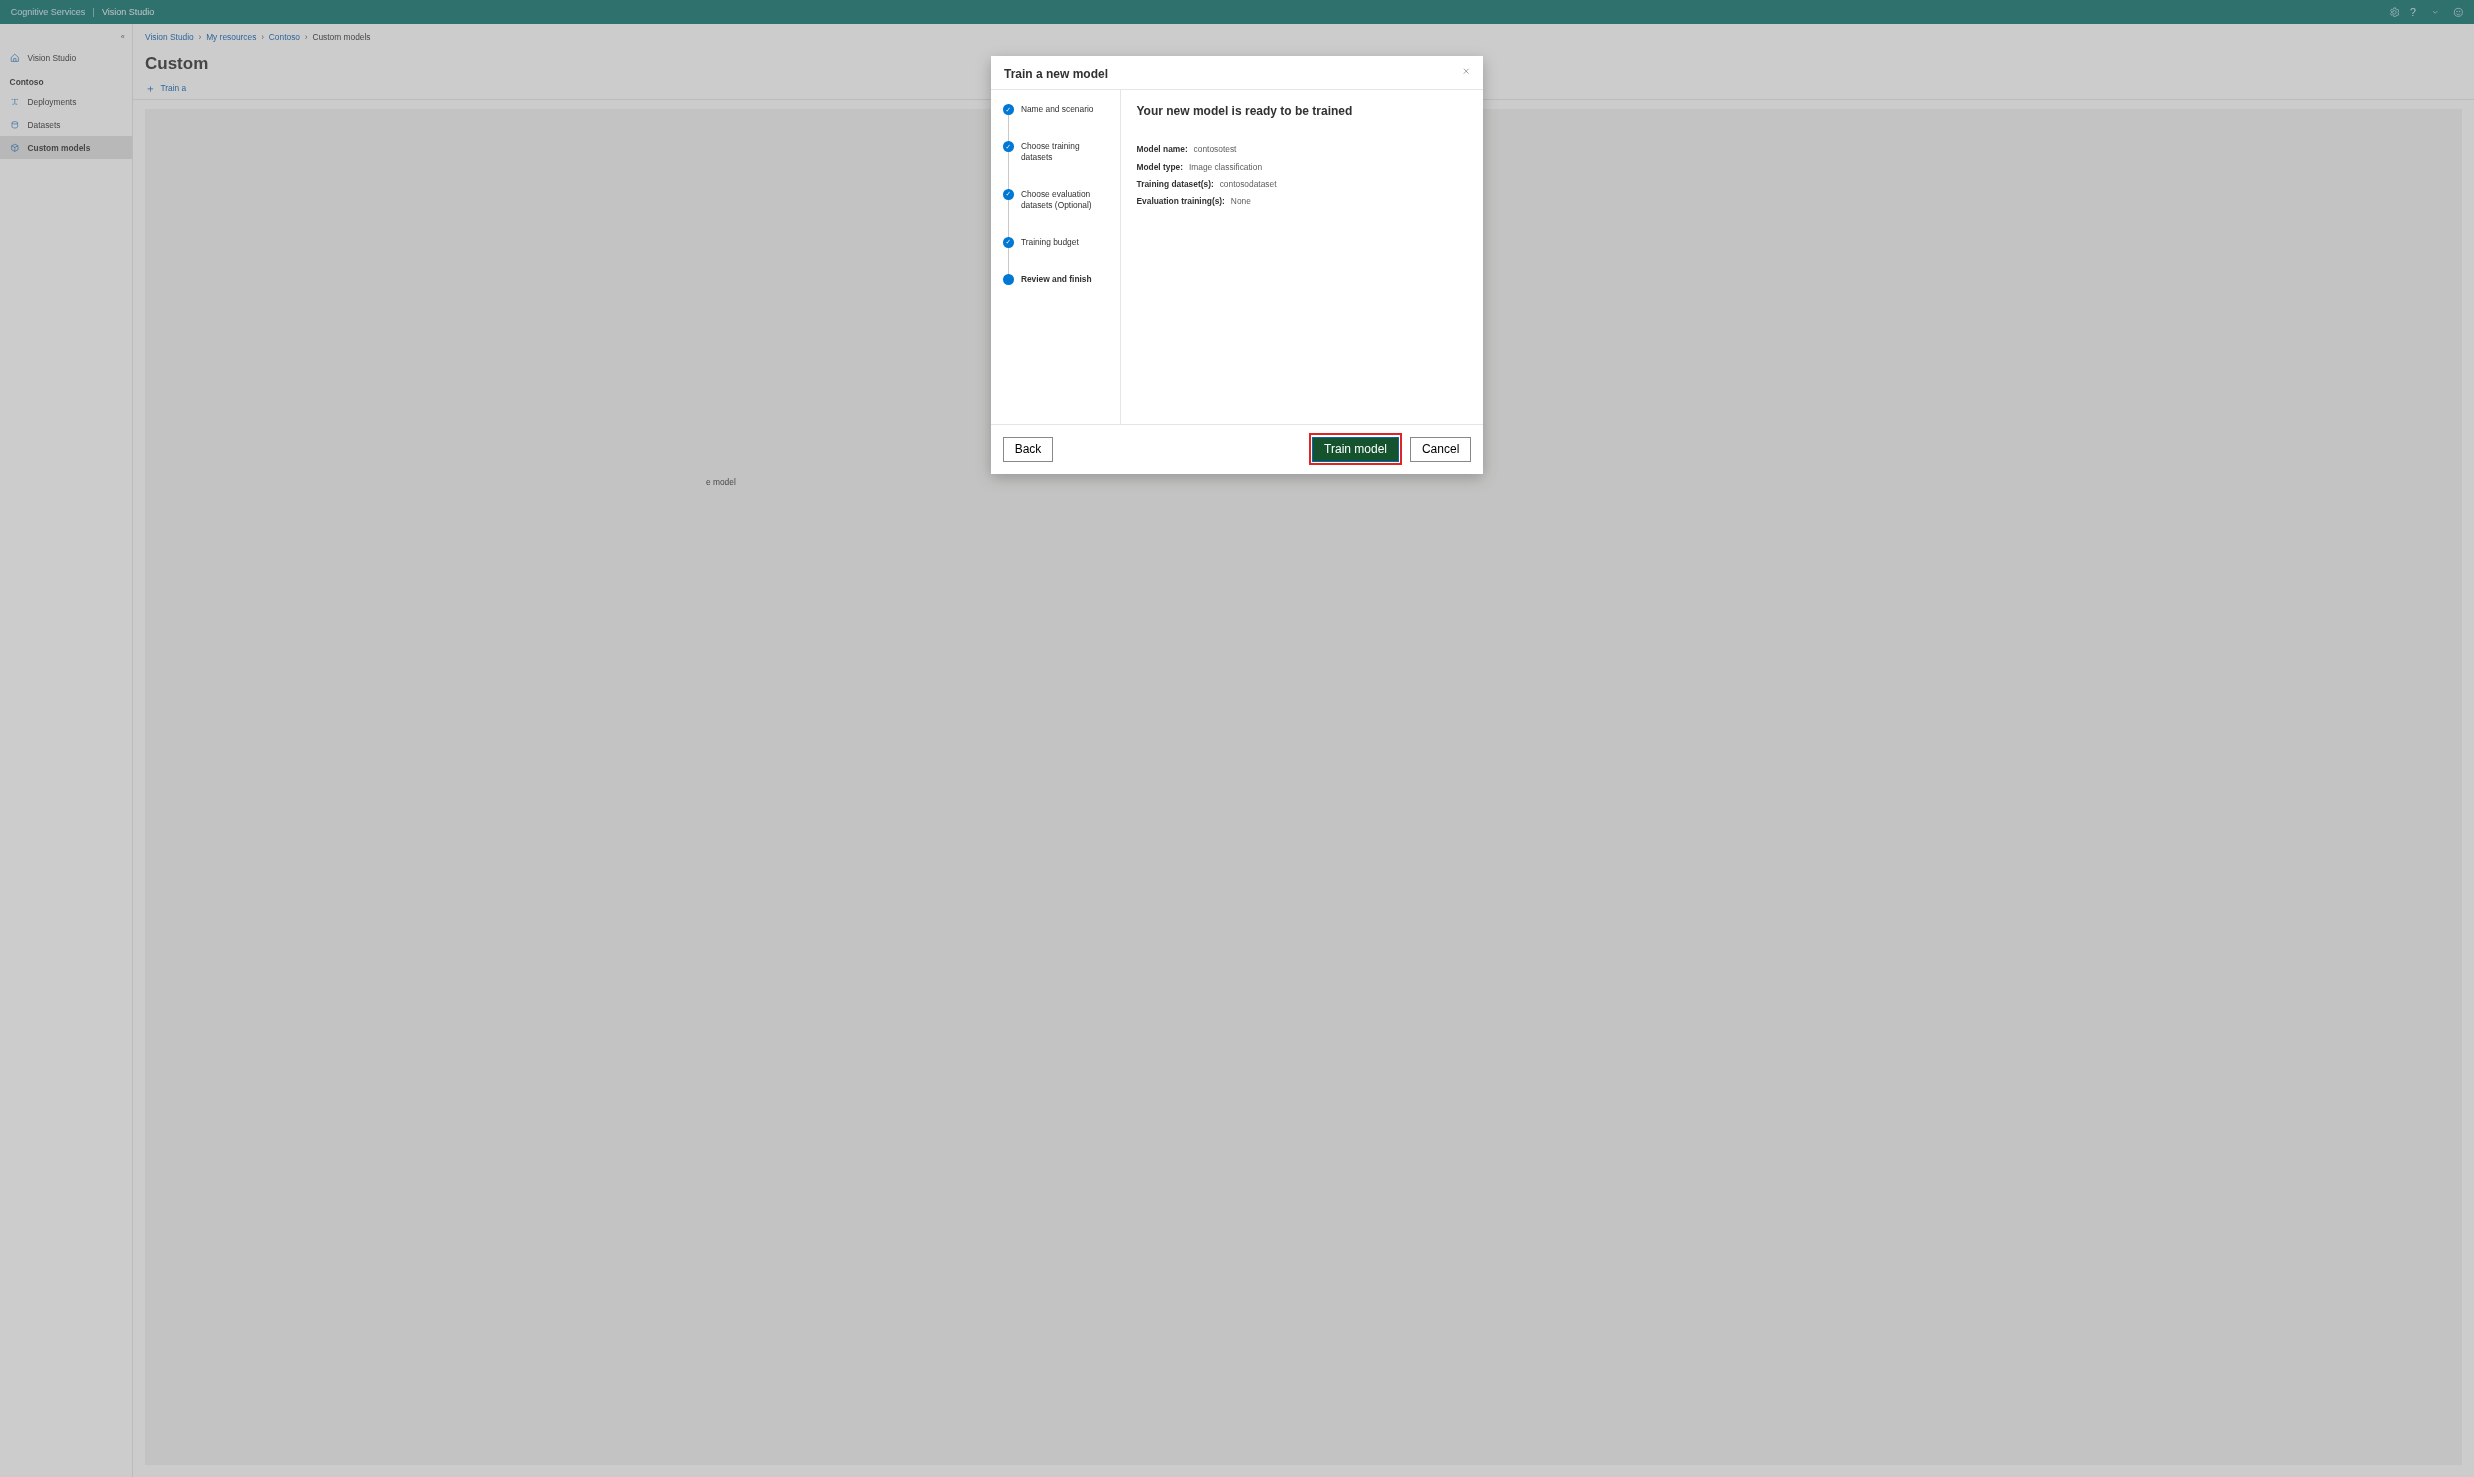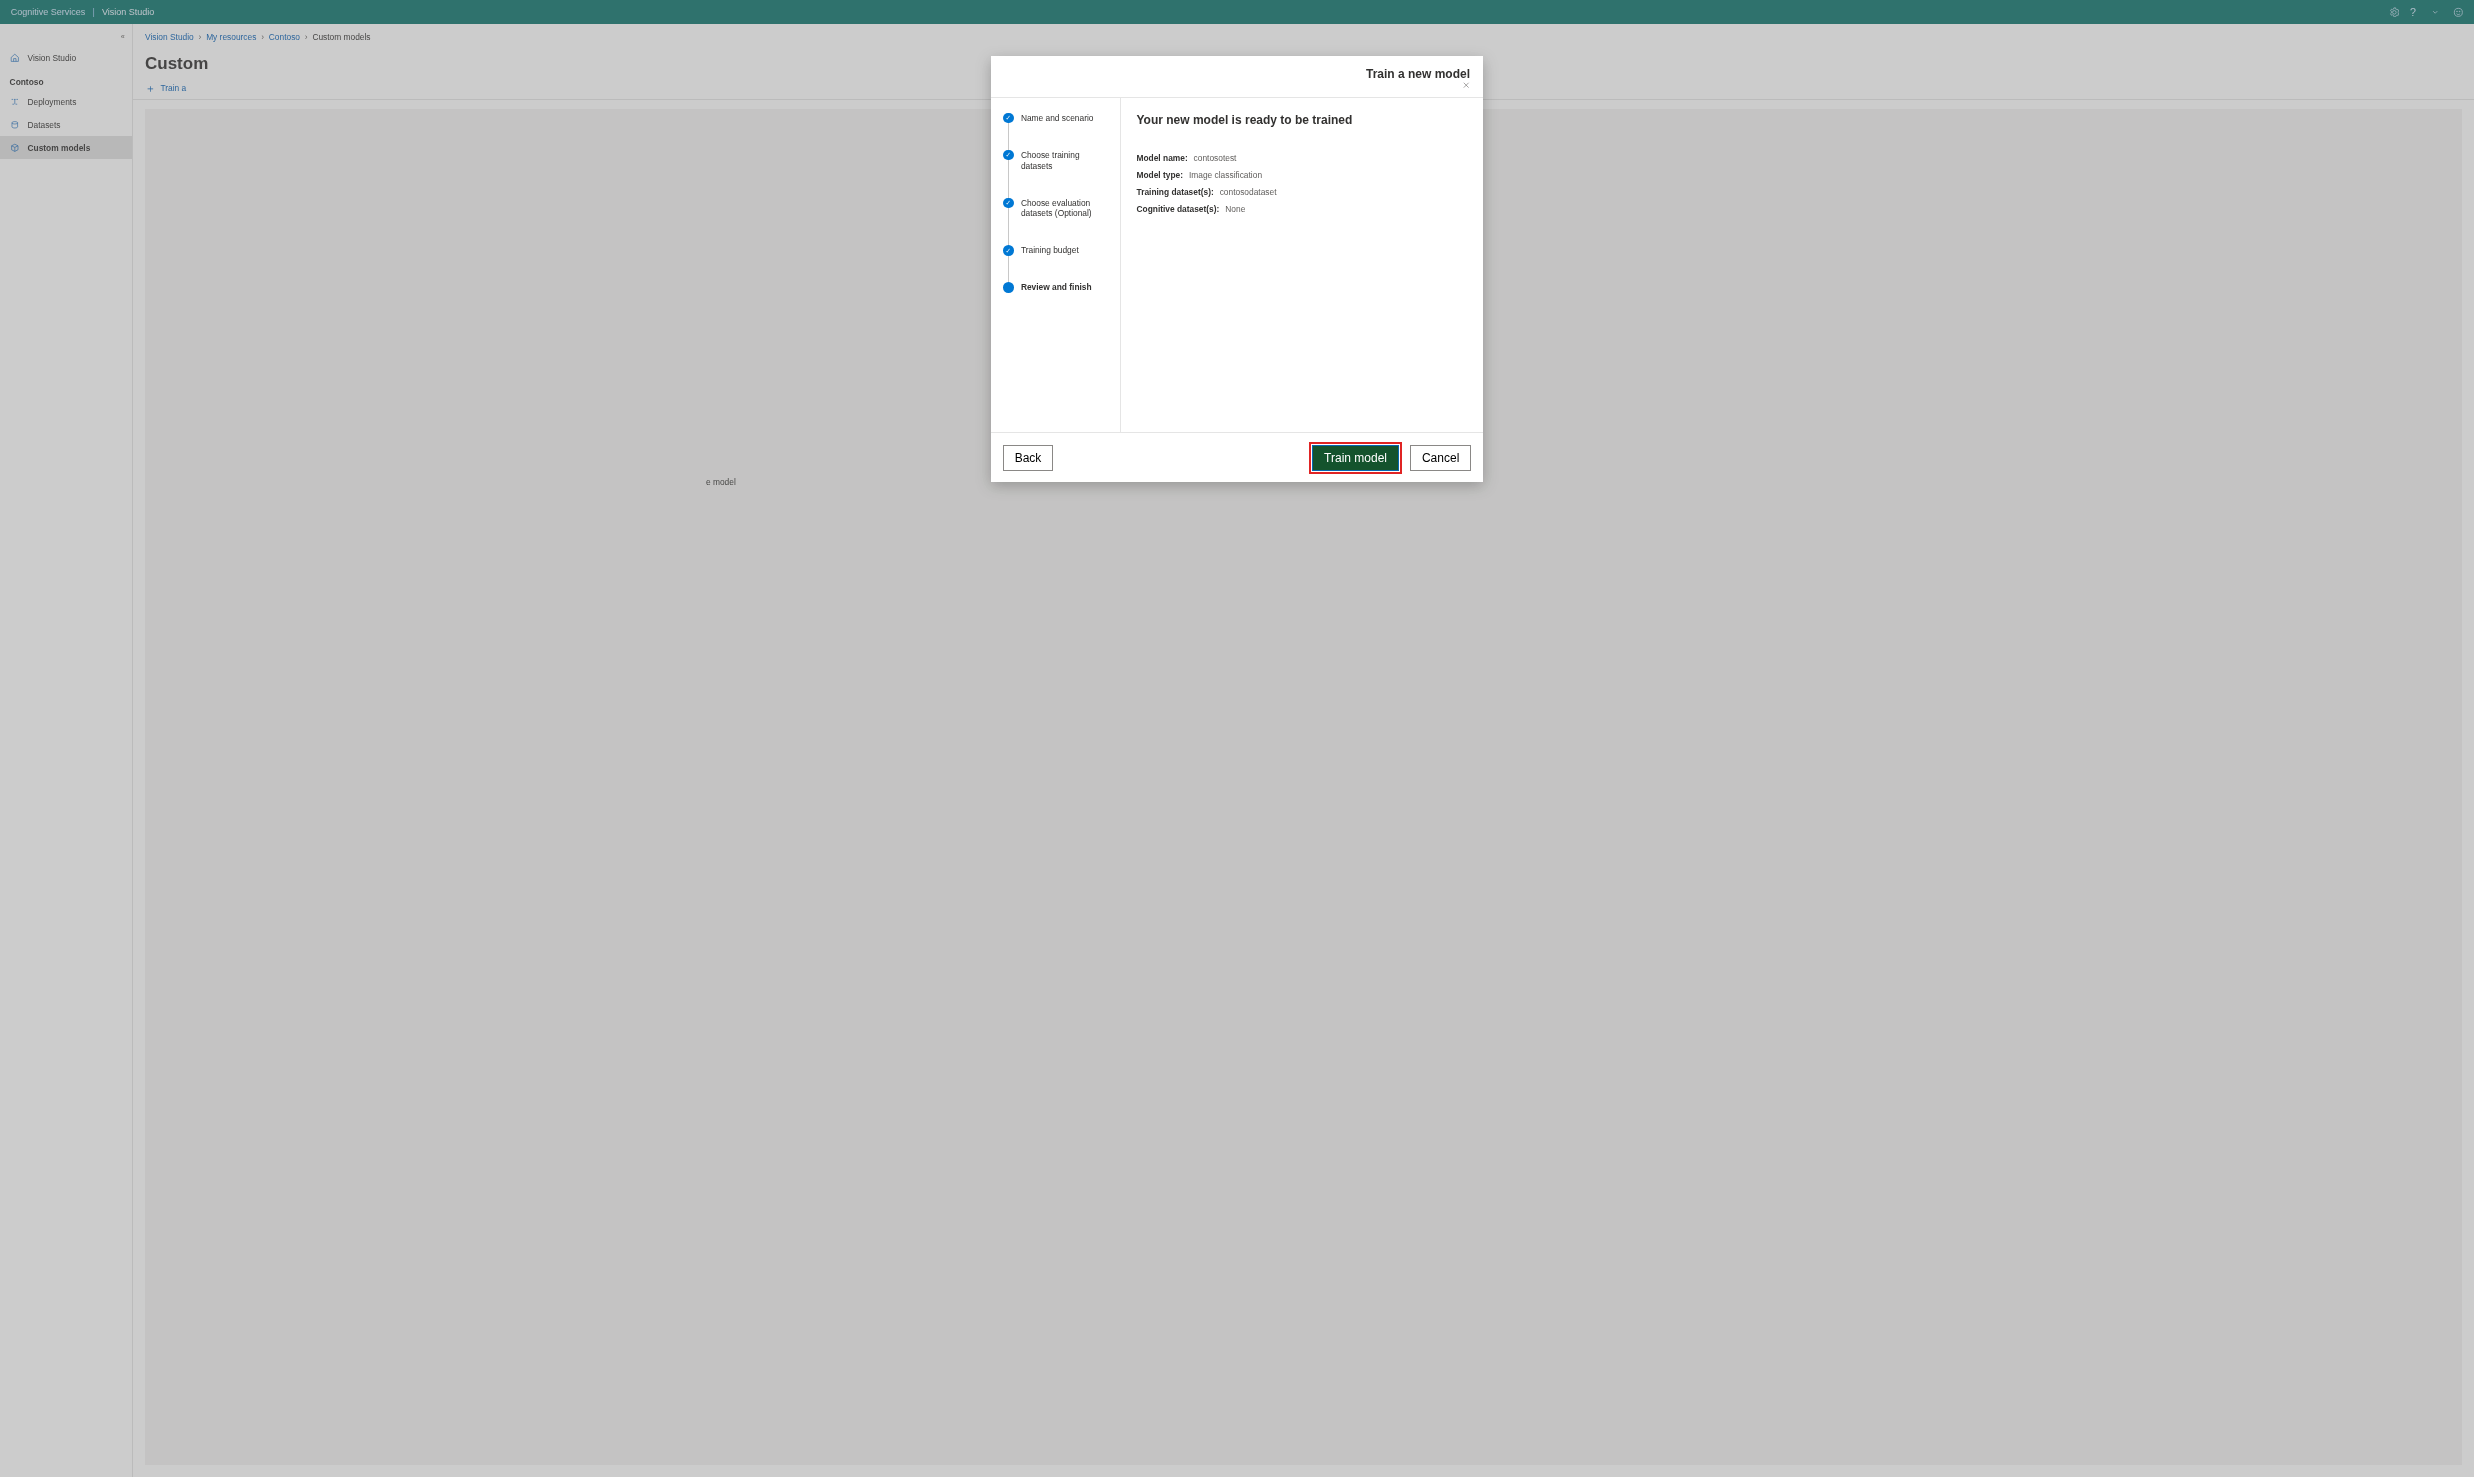--- a/index.html
+++ b/index.html
@@ -31,21 +31,21 @@
   .breadcrumb .current { color:#323130; }
   .page-title { font-size:17px; font-weight:600; padding:12px 0 0 12px; }
   .action-row { display:flex; align-items:center; gap:4.8px; padding:8.4px 12px 6px 12px; color:#0b62b6; cursor:pointer; border-bottom:0.6px solid #e5e5e5; }
   .action-row .plus { font-size:10.7px; line-height:1; font-weight:200; }
   .stage { flex:1; background:#f3f2f1; margin:8.4px 12px 12px 12px; overflow:hidden; }
   .hint { font-size:8.4px; color:#323130; position:relative; top:368px; left:561px; white-space:nowrap;}
 
   
   .overlay { position:fixed; inset:0; background:rgba(110,110,110,0.35); display:flex; align-items:flex-start; justify-content:center; }
   .dialog { background:#fff; width:492px; margin-top:56px; box-shadow:0 3.6px 14.3px rgba(0,0,0,0.25); display:flex; flex-direction:column; }
-  .dialog-header { display:flex; align-items:flex-end; justify-content:space-between; padding:10.7px 13px 8.4px 13px; border-bottom:0.6px solid #e5e5e5;flex-direction:column; }
+  .dialog-header { display:flex; align-items:flex-start; justify-content:space-between; padding:10.7px 13px 8.4px 13px; border-bottom:0.6px solid #e5e5e5; }
   .dialog-title { font-size:12px; font-weight:600; }
   .dialog-close { cursor:pointer; color:#605e5c; font-size:9.6px; }
   .dialog-body { display:flex; min-height:334px; }
   .step-rail { width:130px; border-right:0.6px solid #e5e5e5; padding:14.3px 8.4px 12px 12px; }
   .step { display:flex; gap:7.2px; position:relative; padding-bottom:26px; }
   .step:last-child { padding-bottom:0; }
   .step .dot { width:10.7px; height:10.7px; border-radius:50%; background:#0078d4; display:flex; align-items:center; justify-content:center; color:#fff; font-size:6.6px; flex-shrink:0; z-index:1; }
   .step .line { position:absolute; left:5.4px; top:10.7px; width:0.6px; bottom:-1.2px; background:#c8c8c8; }
   .step:last-child .line { display:none; }
   .step .label { font-size:8.4px; color:#323130; line-height:1.3; }
@@ -205,21 +205,21 @@
         </div>
         <div class="kv">
           <span class="k">Model type:</span>
           <span class="v">Image classification</span>
         </div>
         <div class="kv">
           <span class="k">Training dataset(s):</span>
           <span class="v">contosodataset</span>
         </div>
         <div class="kv">
-          <span class="k">Cognitive dataset(s):</span>
+          <span class="k">Evaluation training(s):</span>
           <span class="v">None</span>
         </div>
       </div>
     </div>
     <div class="dialog-footer">
       <button class="btn">Back</button>
       <div class="footer-right">
         <span class="highlight">
           <button class="btn primary">Train model</button>
         </span>

